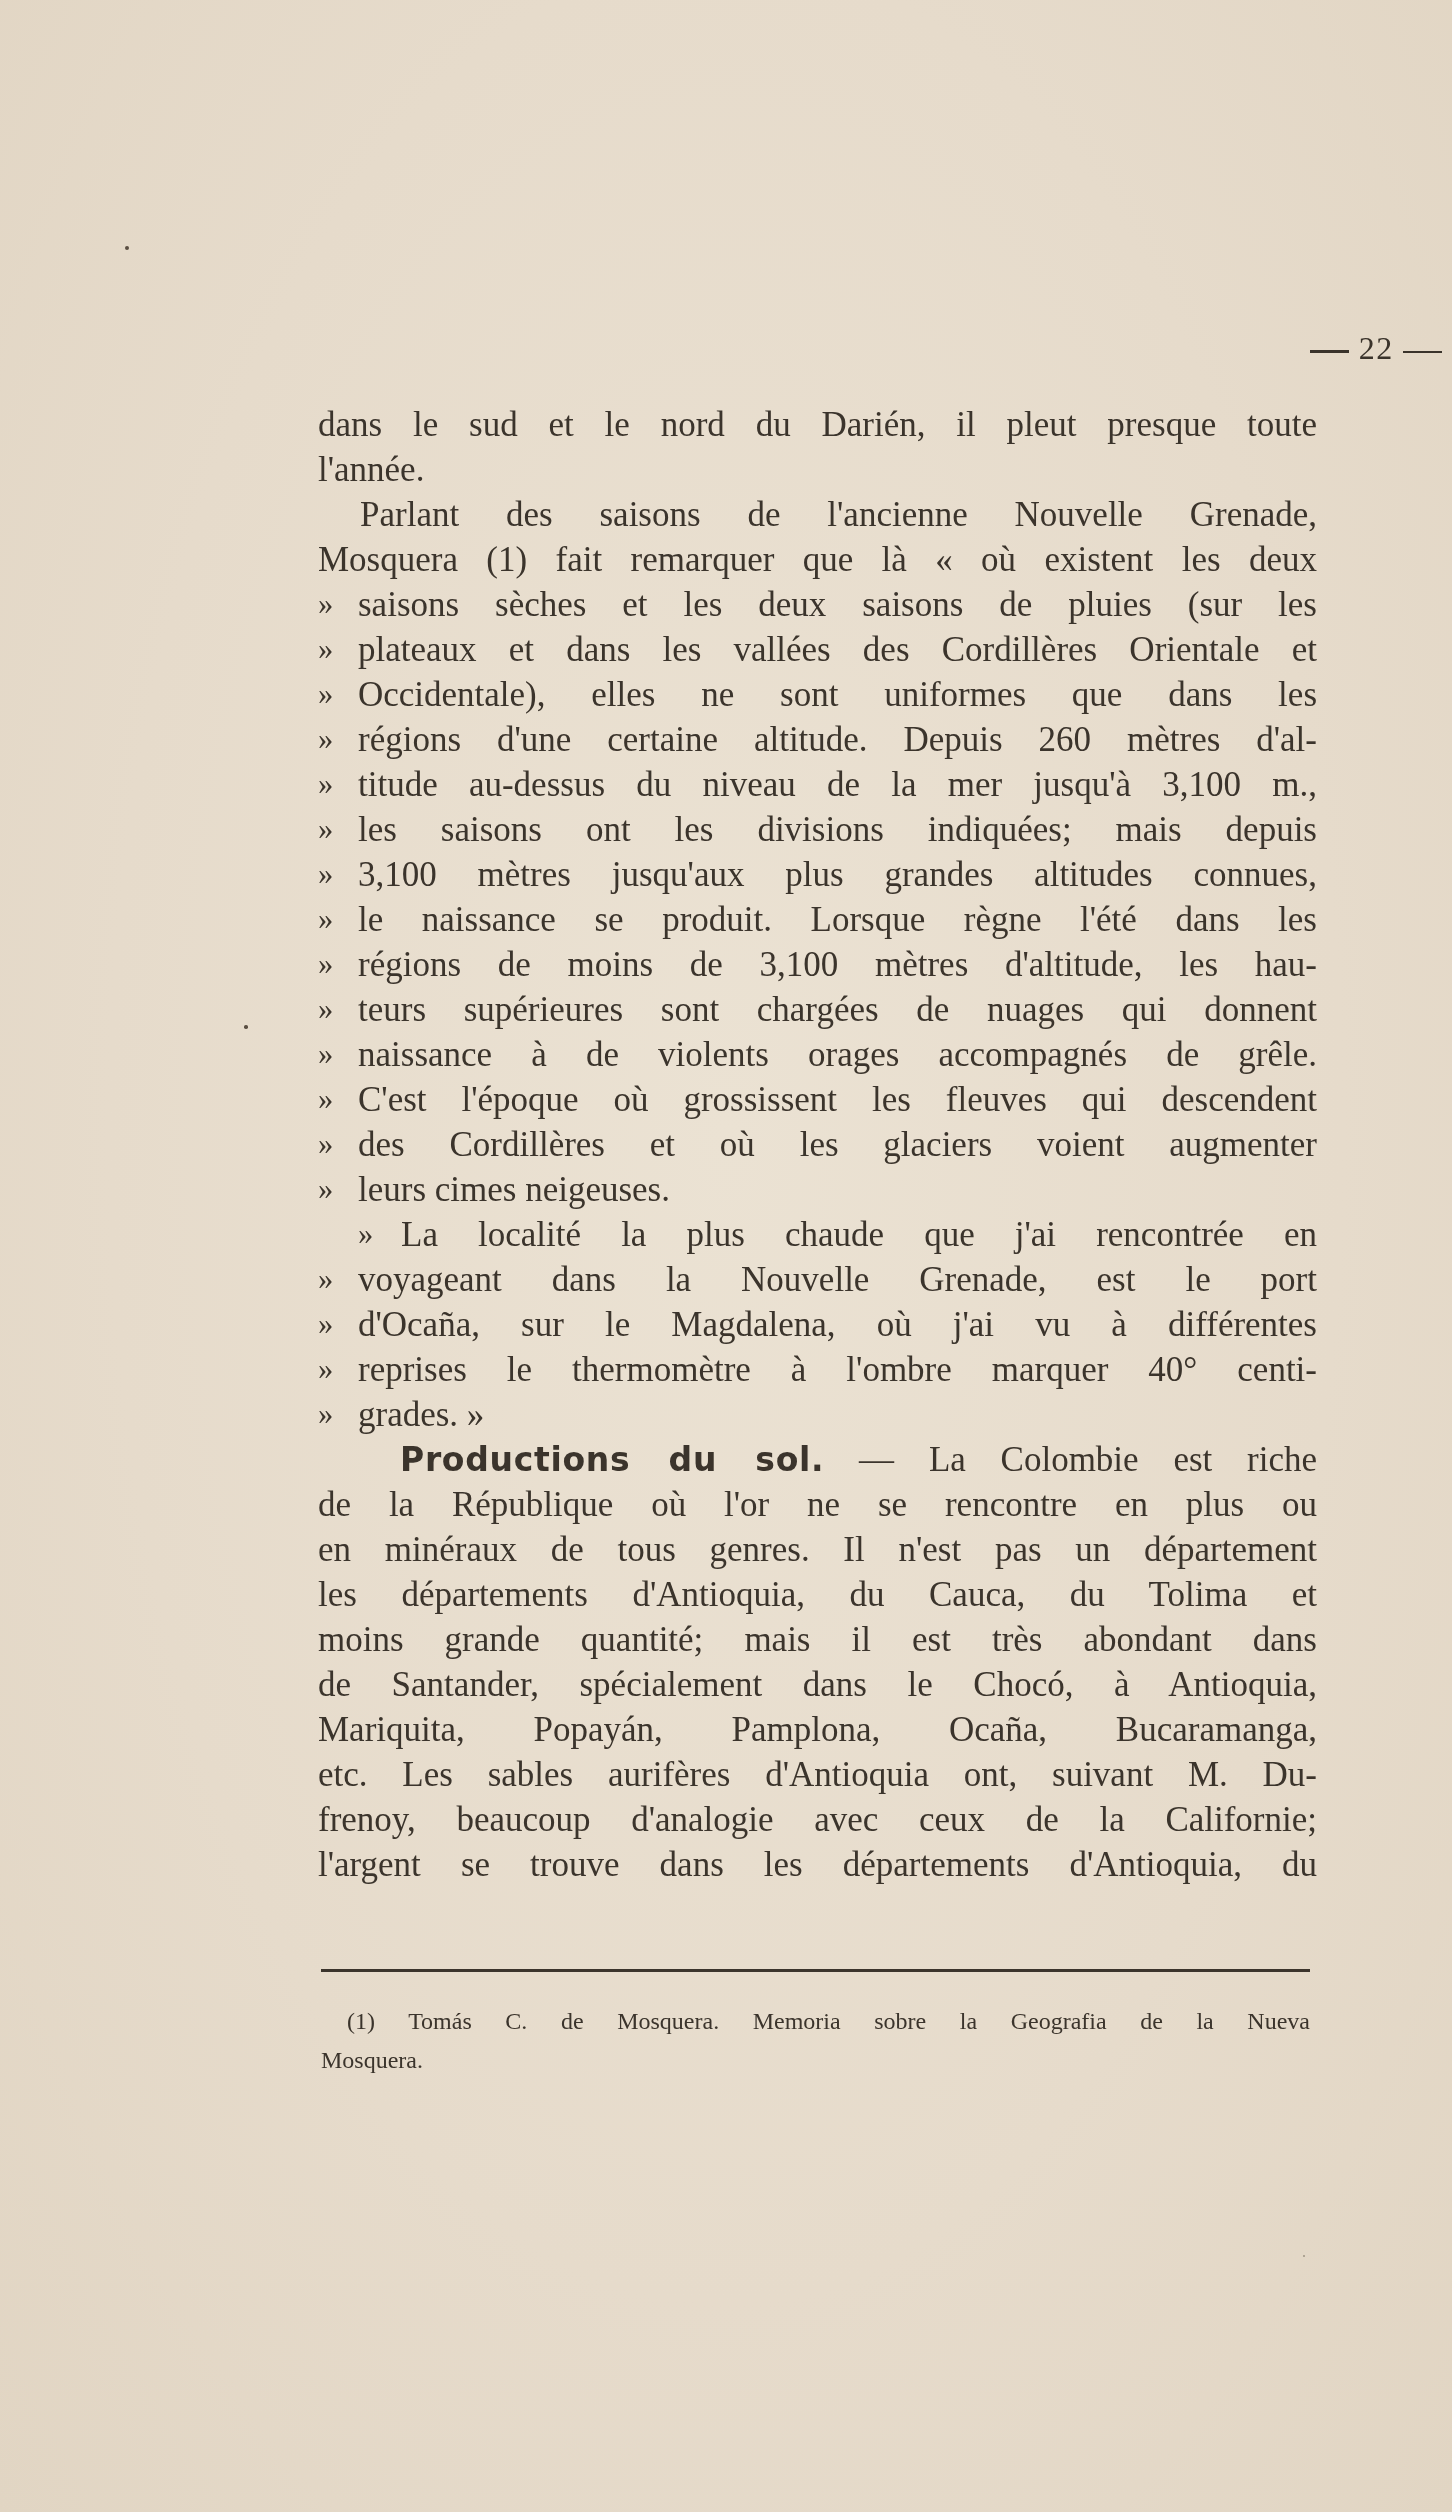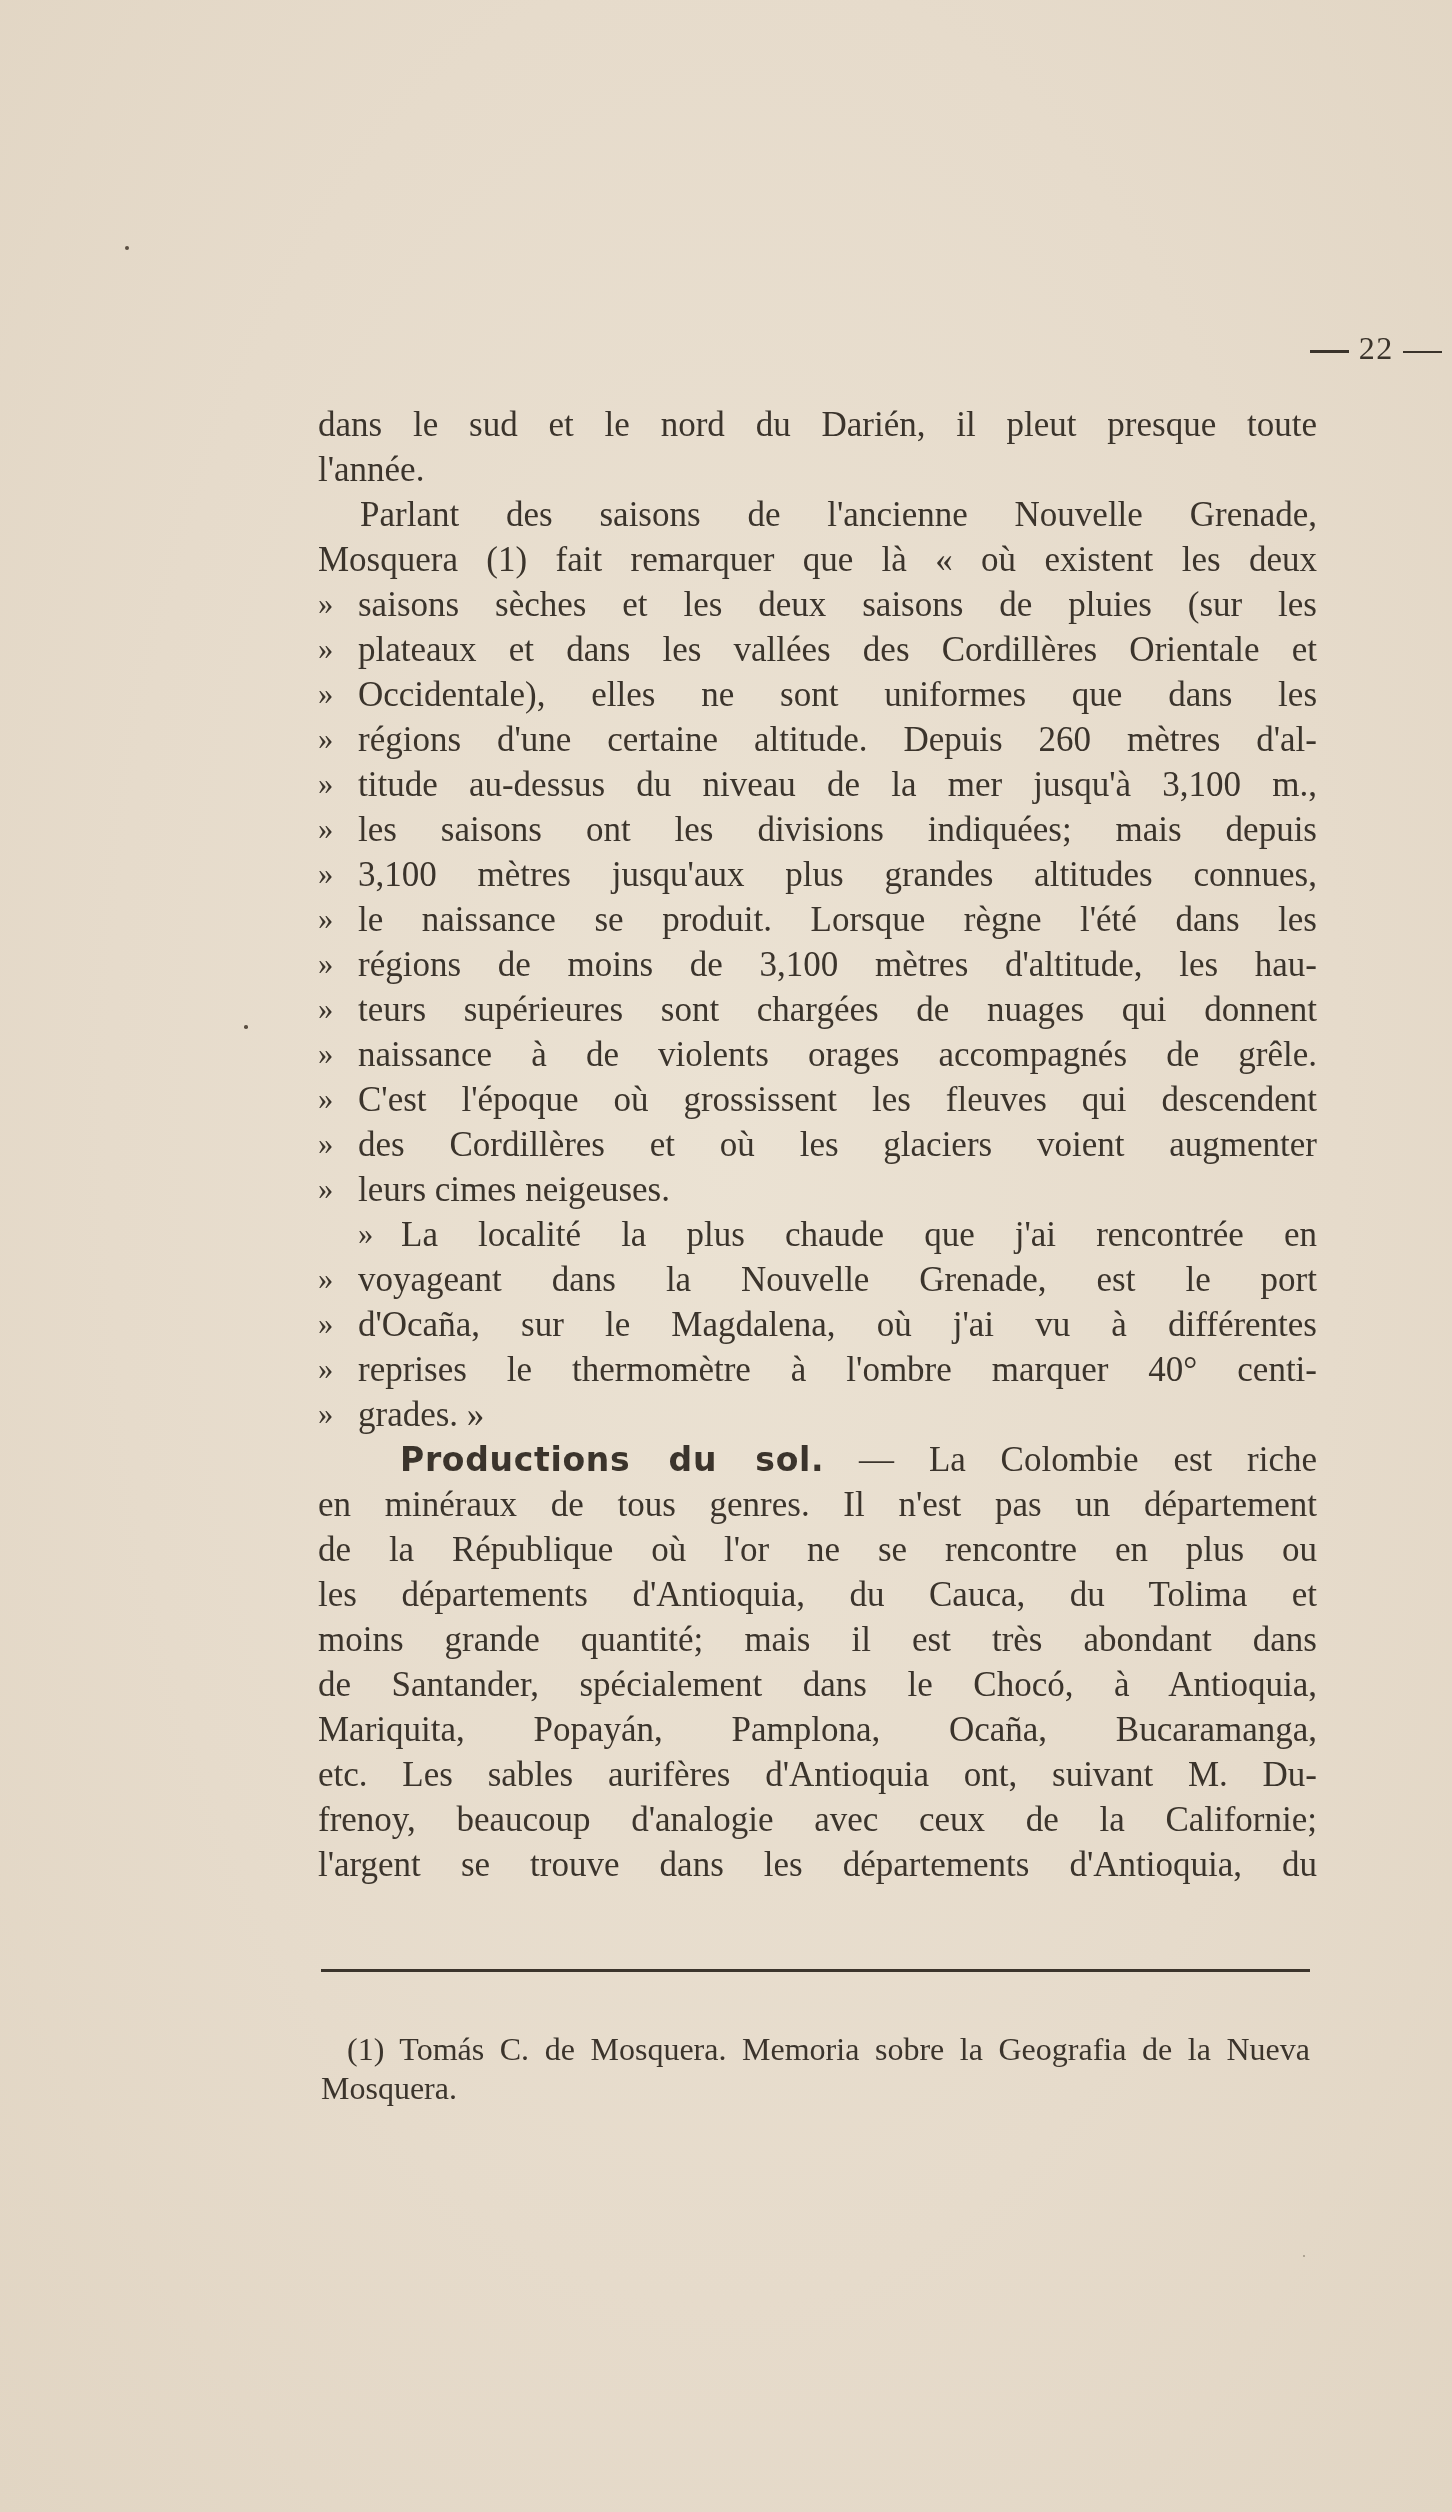--- a/index.html
+++ b/index.html
@@ -94,24 +94,23 @@
       top: 1969px;
       width: 989px;
       height: 2.8px;
       background: #3b342c;
     }
     .footnote {
       position: absolute;
       left: 321px;
       top: 2002px;
       width: 989px;
-      font-size: 32px;
+      font-size: 24px;
       line-height: 39px;
       color: #3b342c;
-      margin-top: 28px;
     }
     .footnote .fline {
       white-space: nowrap;
       text-align: justify;
       text-align-last: justify;
       padding-left: 26px;
     }
     .footnote .fline.last {
       text-align-last: left;
       padding-left: 0;
@@ -153,22 +152,22 @@
         <div class="line quoted indent"><span class="qmark">»</span><span>La localité la plus chaude que j'ai rencontrée en</span></div>
         <div class="line quoted"><span class="qmark">»</span><span>voyageant dans la Nouvelle Grenade, est le port</span></div>
         <div class="line quoted"><span class="qmark">»</span><span>d'Ocaña, sur le Magdalena, où j'ai vu à différentes</span></div>
         <div class="line quoted"><span class="qmark">»</span><span>reprises le thermomètre à l'ombre marquer 40° centi-</span></div>
         <div class="line quoted last"><span class="qmark">»</span><span>grades. »</span></div>
       </div>
     <div class="line indent">
       <span class="bold">Productions du sol.</span><span> — </span><span>La Colombie est riche</span>
     </div>
     <div id="section-lines">
+        <div class="line">de la République où l'or ne se rencontre en plus ou</div>
         <div class="line">en minéraux de tous genres. Il n'est pas un département</div>
-        <div class="line">de la République où l'or ne se rencontre en plus ou</div>
         <div class="line">les départements d'Antioquia, du Cauca, du Tolima et</div>
         <div class="line">moins grande quantité; mais il est très abondant dans</div>
         <div class="line">de Santander, spécialement dans le Chocó, à Antioquia,</div>
         <div class="line">Mariquita, Popayán, Pamplona, Ocaña, Bucaramanga,</div>
         <div class="line">etc. Les sables aurifères d'Antioquia ont, suivant M. Du-</div>
         <div class="line">frenoy, beaucoup d'analogie avec ceux de la Californie;</div>
         <div class="line">l'argent se trouve dans les départements d'Antioquia, du</div>
       </div>
   </div>
 

